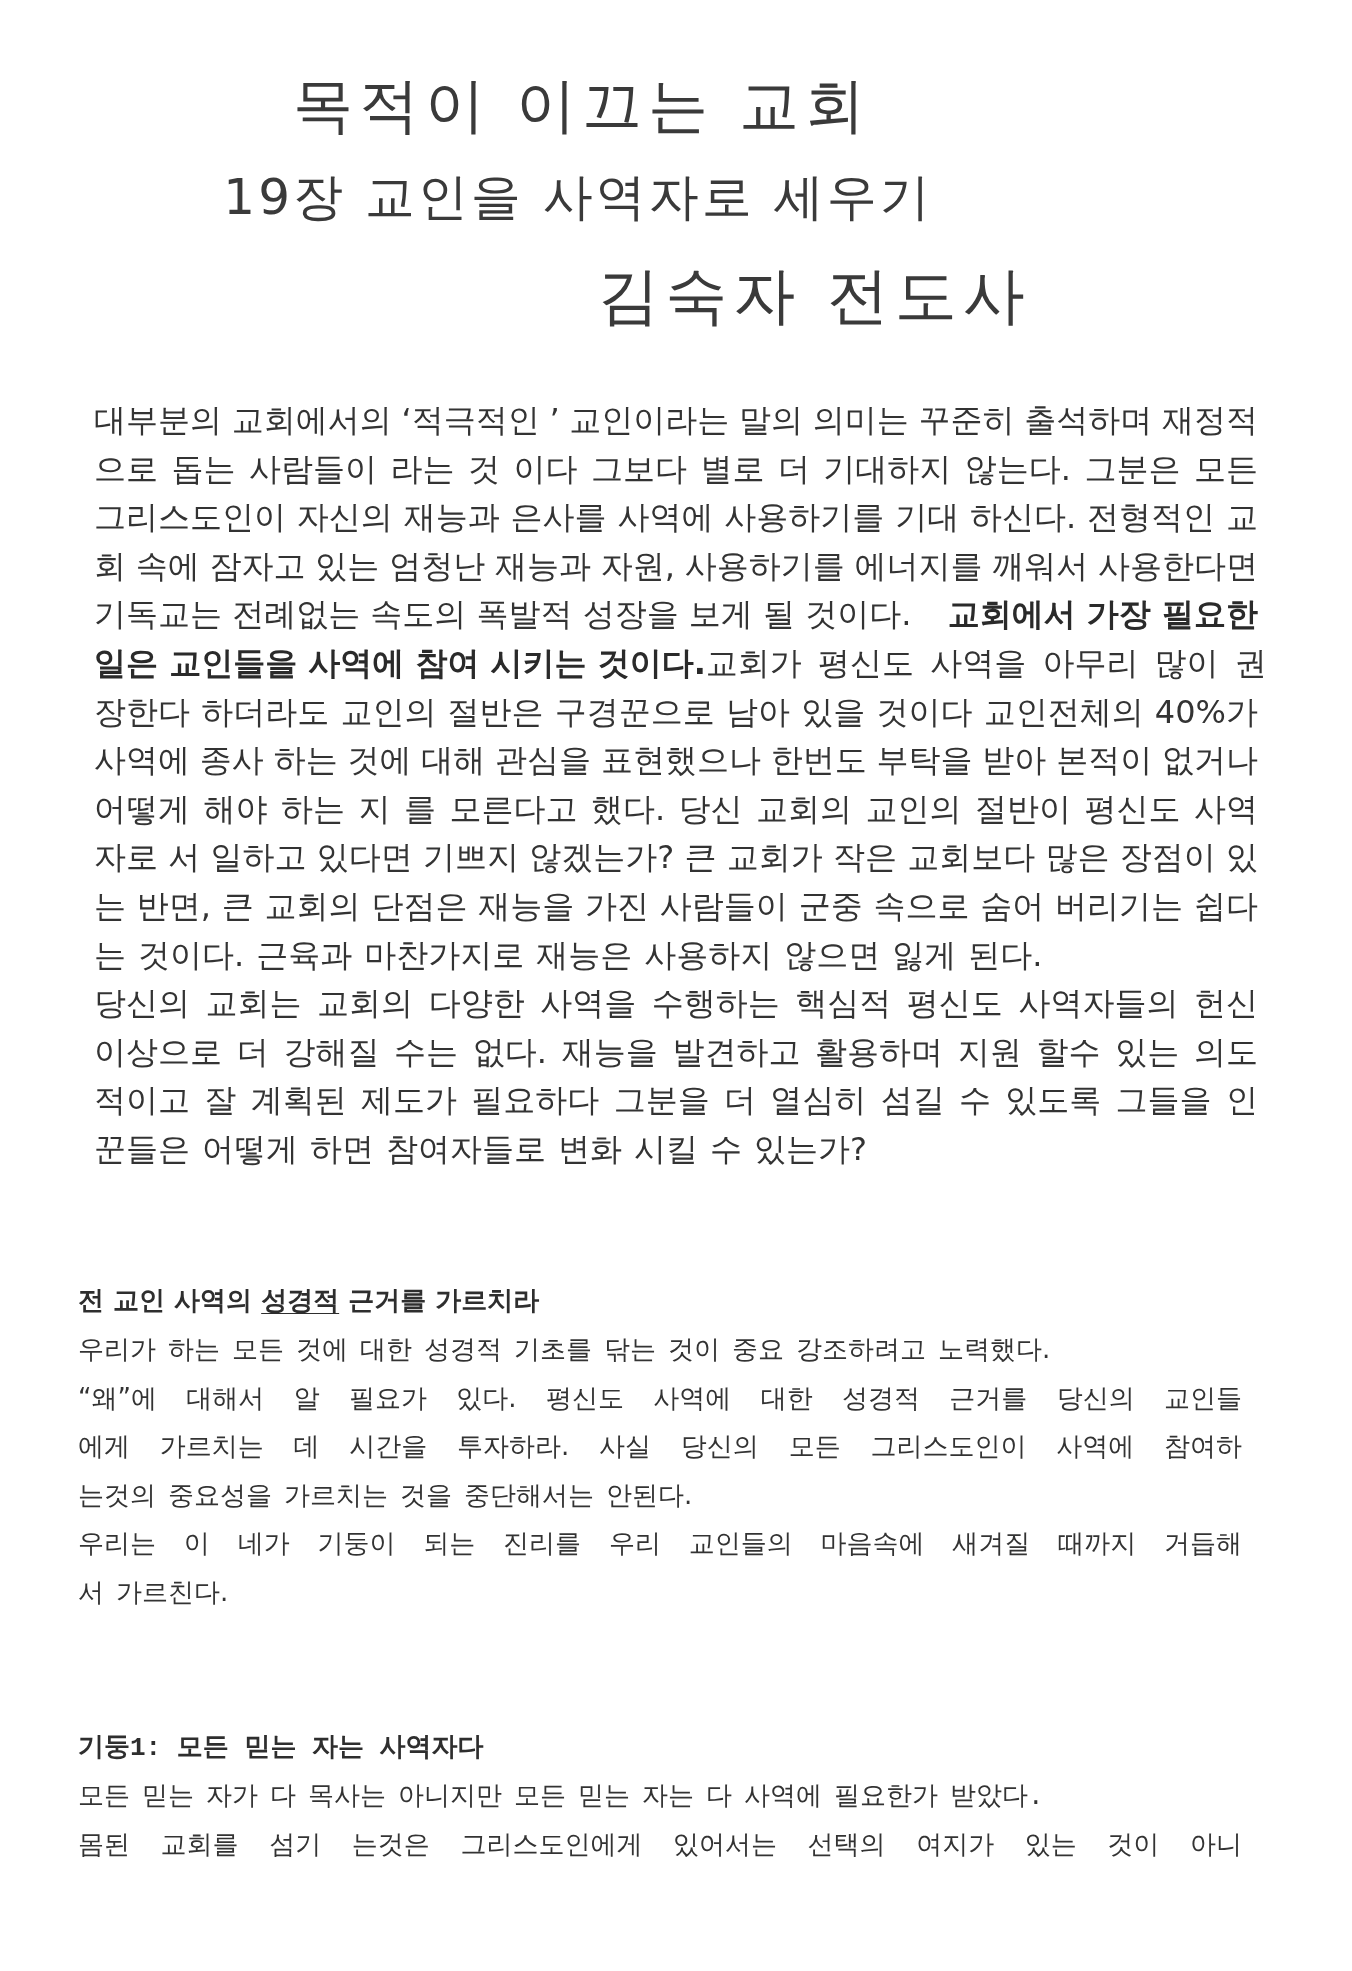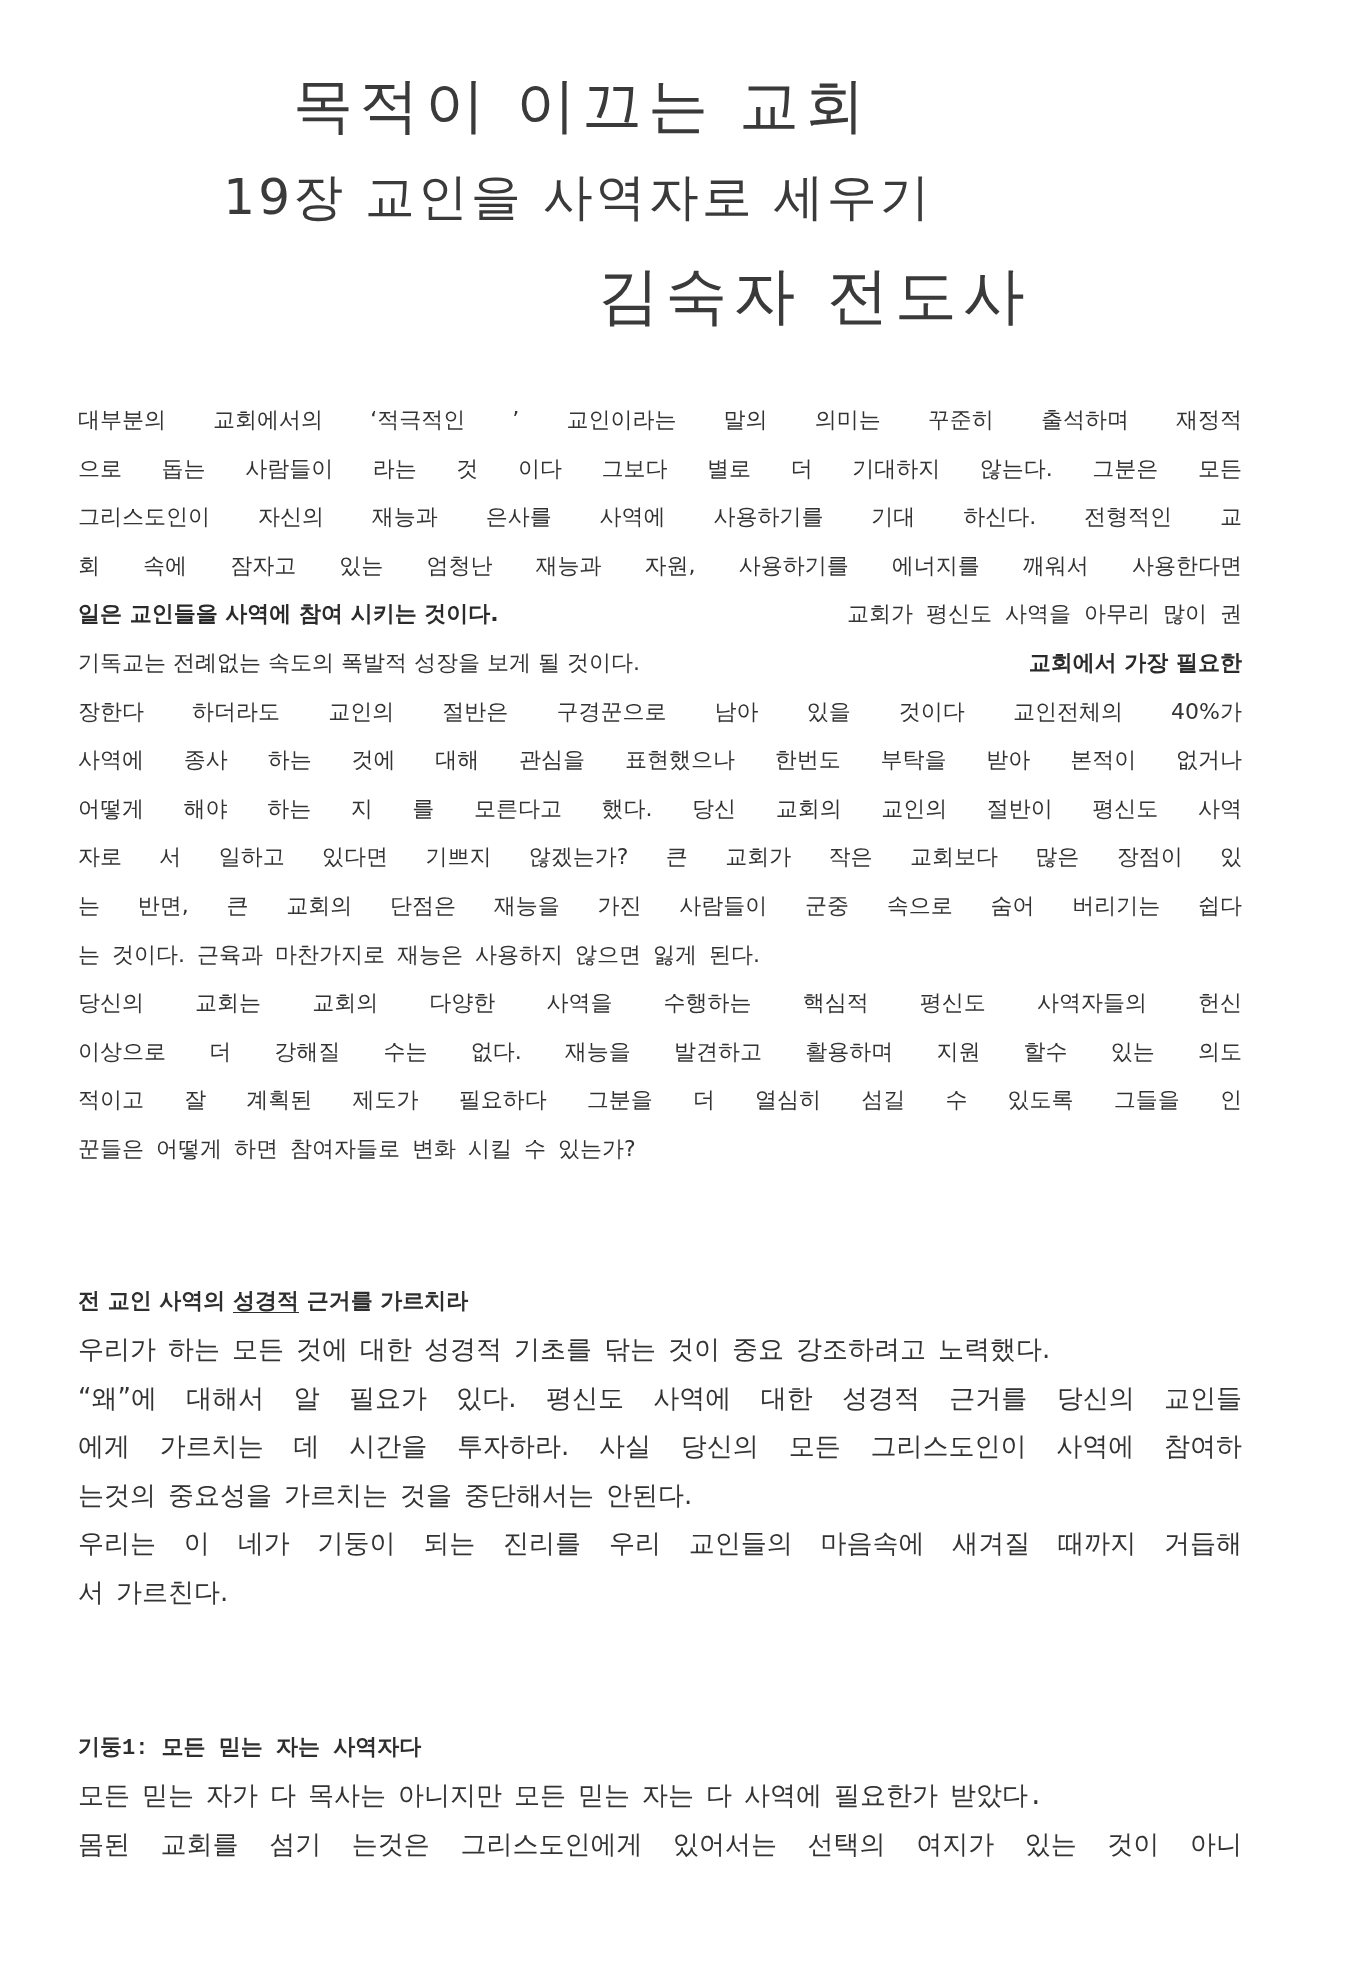--- a/index.html
+++ b/index.html
@@ -2,27 +2,27 @@
 <html><head>
 <meta charset="utf-8">
 <style>
   html, body { margin: 0; padding: 0; background: #ffffff; }
   body { width: 1352px; height: 1971px; position: relative; overflow: hidden;
          font-family: "DejaVu Sans", "Liberation Sans", sans-serif; color: #333; }
   .title { position: absolute; left: 0; width: 1164px; text-align: center; color: #3a3a3a; font-weight: normal; white-space: nowrap; }
   .t1 { top: 66px; font-size: 60px; letter-spacing: 6px; padding-left: 0; }
   .t2 { top: 164px; font-size: 50px; letter-spacing: 3px; left: -4px; }
   .t3 { top: 254px; font-size: 62px; letter-spacing: 6px; left: 232px; }
-  .body { position: absolute; left: 78px; width: 1164px; font-size: 22px; }
+  .body { position: absolute; left: 94px; width: 1164px; font-size: 32px; }
   .line { height: 48.6px; line-height: 48.6px; white-space: nowrap; overflow: visible; display: flex; justify-content: space-between; }
   .line.last { justify-content: flex-start; }
   .line.last .w { margin-right: 12px; }
   .w { display: inline-block; }
   .b { font-weight: bold; color: #2a2a2a; }
-  .heading { font-weight: bold; color: #2e2e2e; height: 49px; line-height: 49px; font-size: 22px; white-space: nowrap; }
+  .heading { font-weight: bold; color: #2e2e2e; height: 49px; line-height: 49px; font-size: 26px; white-space: nowrap; }
   .u { text-decoration: underline; text-decoration-thickness: 1px; text-underline-offset: 4px; }
   .sec { position: absolute; left: 78px; width: 1164px; font-size: 26px; }
 </style>
 </head>
 <body>
 
 <div class="title t1">목적이 이끄는 교회</div>
 <div class="title t2">19장 교인을 사역자로 세우기</div>
 <div class="title t3">김숙자 전도사</div>
 
@@ -72,27 +72,27 @@
       <span class="w">잠자고</span>
       <span class="w">있는</span>
       <span class="w">엄청난</span>
       <span class="w">재능과</span>
       <span class="w">자원,</span>
       <span class="w">사용하기를</span>
       <span class="w">에너지를</span>
       <span class="w">깨워서</span>
       <span class="w">사용한다면</span>
     </div>
+  <div class="line" style="justify-content:flex-start;">
+    <span>기독교는 전례없는 속도의 폭발적 성장을 보게 될 것이다.</span>
+    <span class="b" style="margin-left:auto;">교회에서 가장 필요한</span>
+  </div>
   <div class="line" style="justify-content:space-between;">
     <span class="b">일은 교인들을 사역에 참여 시키는 것이다.</span>
     <span style="word-spacing:6px;">교회가 평신도 사역을 아무리 많이 권</span>
-  </div>
-  <div class="line" style="justify-content:flex-start;">
-    <span>기독교는 전례없는 속도의 폭발적 성장을 보게 될 것이다.</span>
-    <span class="b" style="margin-left:auto;">교회에서 가장 필요한</span>
   </div>
   <div class="line">
       <span class="w">장한다</span>
       <span class="w">하더라도</span>
       <span class="w">교인의</span>
       <span class="w">절반은</span>
       <span class="w">구경꾼으로</span>
       <span class="w">남아</span>
       <span class="w">있을</span>
       <span class="w">것이다</span>

